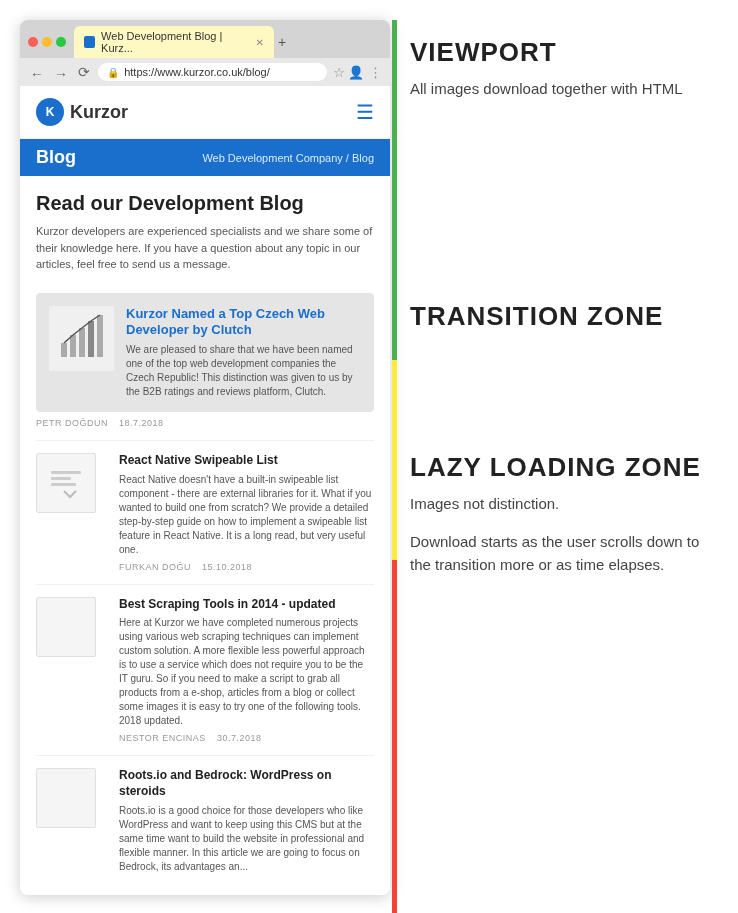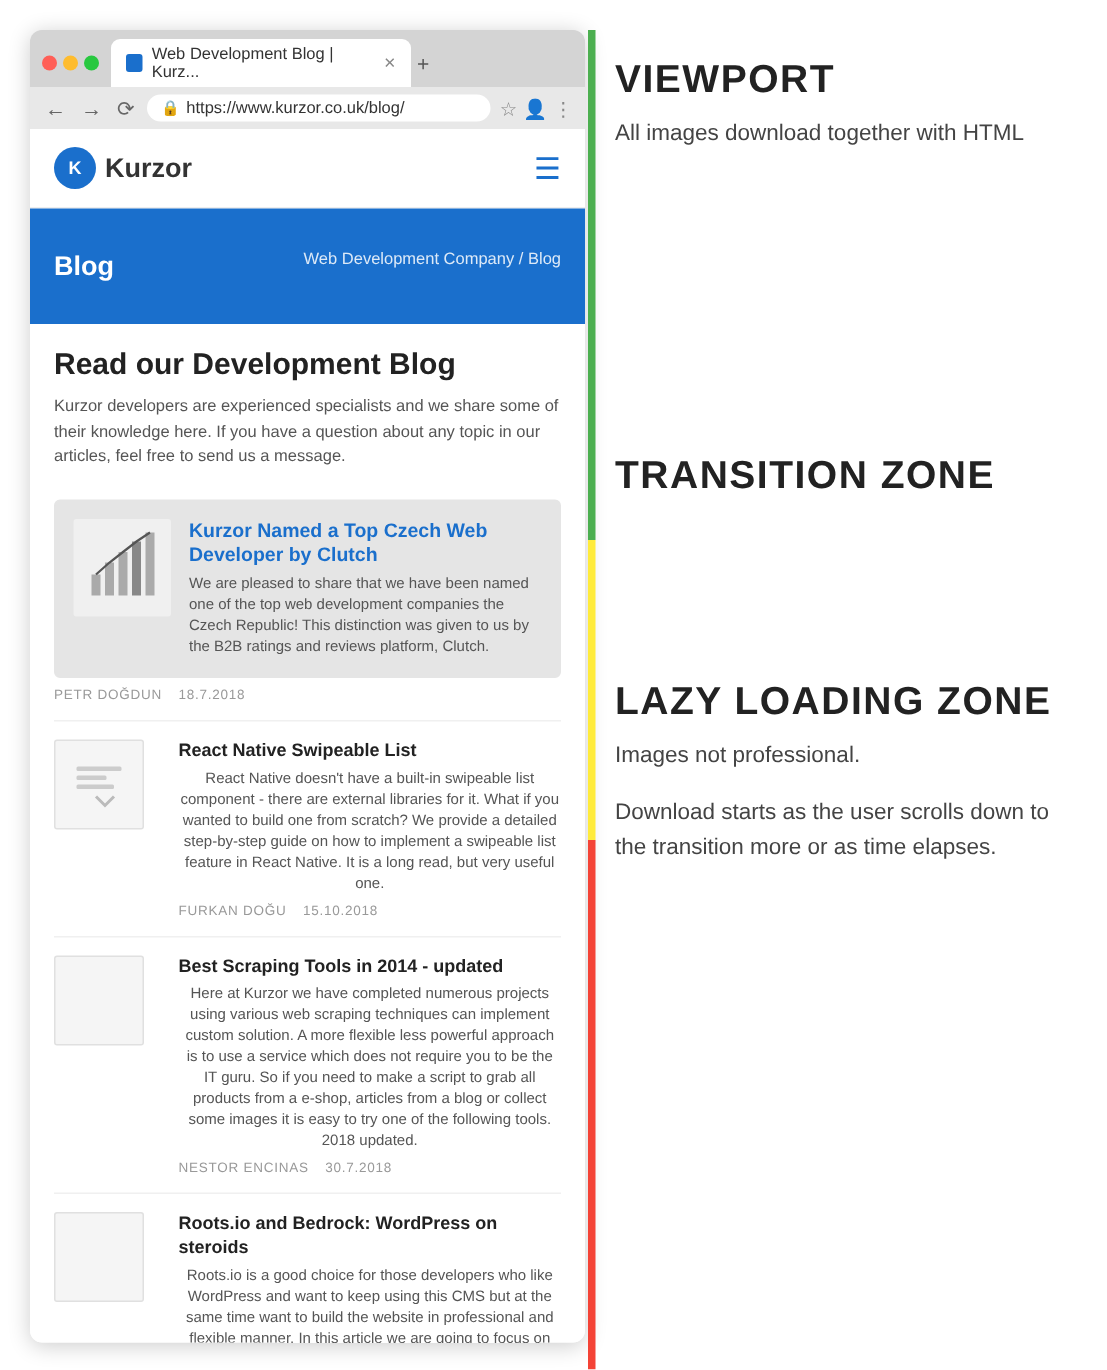--- a/index.html
+++ b/index.html
@@ -49,21 +49,21 @@
     .dot {
       width: 10px;
       height: 10px;
       border-radius: 50%;
     }
     .dot-red { background: #ff5f57; }
     .dot-yellow { background: #febc2e; }
     .dot-green { background: #28c840; }
 
     .browser-tab {
-      background: #ffffff;
+      background: #fef9c3;
       border-radius: 6px 6px 0 0;
       padding: 4px 10px;
       font-size: 11px;
       color: #333;
       display: flex;
       align-items: center;
       gap: 6px;
       max-width: 200px;
     }
 
@@ -176,24 +176,24 @@
 
     .hamburger {
       color: #1a6fcc;
       font-size: 20px;
       cursor: pointer;
     }
 
     
     .site-nav {
       background: #1a6fcc;
-      padding: 28px 16px;
+      padding: 8px 16px;
       display: flex;
       justify-content: space-between;
-      align-items: flex-start;
+      align-items: center;
     }
 
     .site-nav-title {
       font-size: 18px;
       font-weight: bold;
       color: #fff;
     }
 
     .site-nav-breadcrumb {
       font-size: 11px;
@@ -284,21 +284,20 @@
       color: #222;
       margin-bottom: 4px;
       line-height: 1.3;
     }
 
     .article-excerpt {
       font-size: 10px;
       color: #555;
       line-height: 1.4;
       margin-bottom: 5px;
-      text-align: center;
     }
 
     .article-meta {
       font-size: 9px;
       color: #999;
       text-transform: uppercase;
       letter-spacing: 0.5px;
     }
 
     .article-meta span {
@@ -491,16 +490,16 @@
     <div class="zone-label">VIEWPORT</div>
     <div class="zone-desc">All images download together with HTML</div>
   </div>
 
   <div class="zone-section" style="margin-top: 200px;">
     <div class="zone-label">TRANSITION ZONE</div>
   </div>
 
   <div class="zone-section" style="margin-top: 120px;">
     <div class="zone-label">LAZY LOADING ZONE</div>
-    <div class="zone-desc" style="margin-bottom: 16px;">Images not professional.</div>
+    <div class="zone-desc" style="margin-bottom: 16px;">Images not distinction.</div>
     <div class="zone-desc">Download starts as the user scrolls down to the transition more or as time elapses.</div>
   </div>
 </div>
 
 </body></html>

